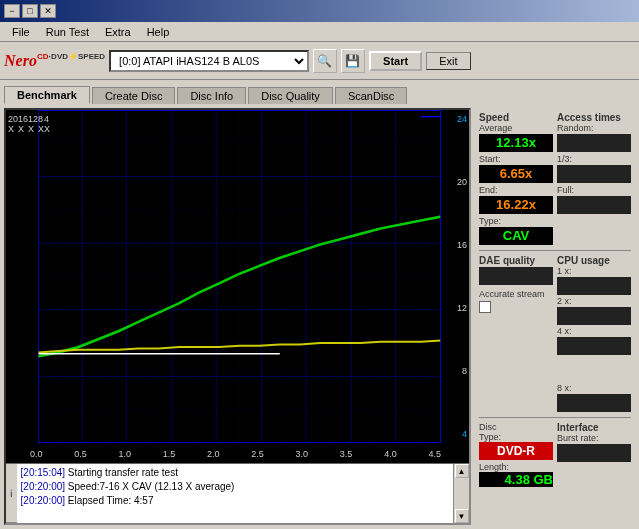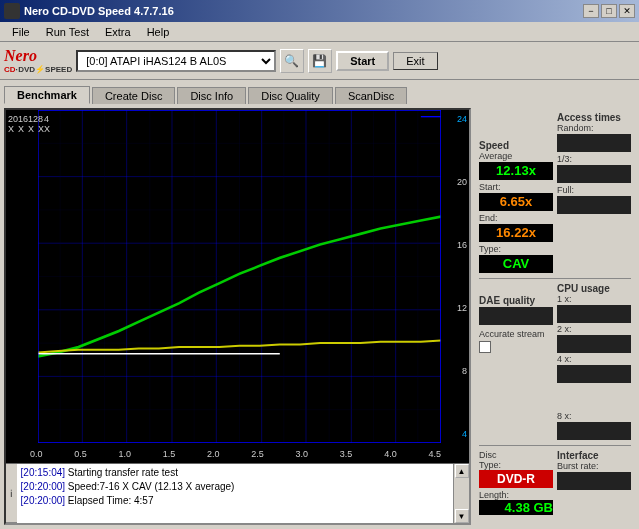--- a/index.html
+++ b/index.html
@@ -53,32 +53,28 @@
     .col { flex: 1; }
 
     .disc-type-badge { background: #cc0000; color: white; font-size: 12px; font-weight: bold; text-align: center; padding: 2px; }
     .length-value { background: #000; color: #00ff00; font-size: 13px; font-weight: bold; text-align: right; }
 
     .checkbox-row { display: flex; align-items: center; gap: 4px; margin: 2px 0; }
     .checkbox { width: 12px; height: 12px; border: 1px solid #666; background: white; }
 
     .section-divider { border-top: 1px solid #888; margin: 2px 0; }
 
-    .nero-logo { display: flex; flex-direction: column; align-items: flex-start; }
+    .nero-logo { display: flex; flex-direction: row; align-items: flex-start; }
     .nero-word { color: #cc0000; font-size: 16px; font-weight: bold; font-style: italic; font-family: serif; }
     .cd-dvd-line { display: flex; align-items: center; gap: 0; }
   </style>
 </head>
 <body>
 
 <div class="titlebar">
-  <div class="titlebar-title">
-    <div class="titlebar-icon"></div>
-    <span>Nero CD-DVD Speed 4.7.7.16</span>
-  </div>
   <div class="titlebar-controls">
     <div class="titlebar-btn">−</div>
     <div class="titlebar-btn">□</div>
     <div class="titlebar-btn">✕</div>
   </div>
 </div>
 
 <div class="menubar">
   <div class="menubar-item">File</div>
   <div class="menubar-item">Run Test</div>
@@ -224,21 +220,21 @@
         <div class="scroll-btn">▼</div>
       </div>
     </div>
   </div>
 
   <div class="right-panel">
 
     <div>
       <div class="two-col">
         <div class="col">
-          <div style="font-size:10px;font-weight:bold;color:#333;margin-top:28px;">Speed</div>
+          <div style="font-size:10px;font-weight:bold;color:#333;">Speed</div>
           <div style="font-size:9px;color:#333;">Average</div>
           <div class="panel-value">12.13x</div>
           <div style="font-size:9px;color:#333;margin-top:2px;">Start:</div>
           <div class="panel-value orange">6.65x</div>
           <div style="font-size:9px;color:#333;margin-top:2px;">End:</div>
           <div class="panel-value orange">16.22x</div>
           <div style="font-size:9px;color:#333;margin-top:2px;">Type:</div>
           <div class="panel-value">CAV</div>
         </div>
         <div class="col">
@@ -250,21 +246,21 @@
           <div style="font-size:9px;color:#333;margin-top:2px;">Full:</div>
           <div class="panel-value empty"></div>
         </div>
       </div>
     </div>
 
     <div class="section-divider"></div>
 
     <div class="two-col">
       <div class="col">
-        <div style="font-size:10px;font-weight:bold;color:#333;margin-top:12px;">DAE quality</div>
+        <div style="font-size:10px;font-weight:bold;color:#333;">DAE quality</div>
         <div class="panel-value empty" style="height:16px;"></div>
         <div style="font-size:9px;color:#333;margin-top:4px;">Accurate stream</div>
         <div class="checkbox-row">
           <div class="checkbox"></div>
         </div>
       </div>
       <div class="col">
         <div style="font-size:10px;font-weight:bold;color:#333;">CPU usage</div>
         <div style="font-size:9px;color:#333;">1 x:</div>
         <div class="panel-value empty" style="height:13px;"></div>

